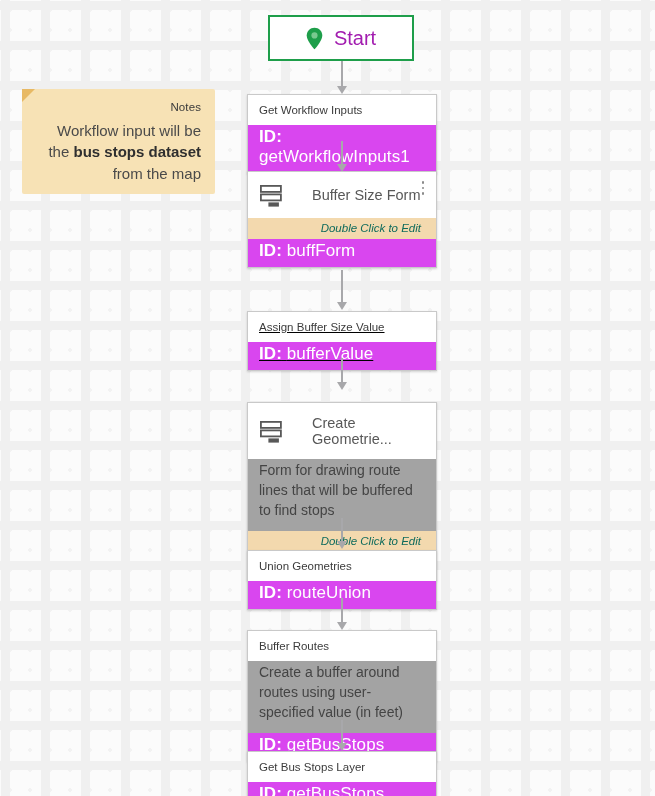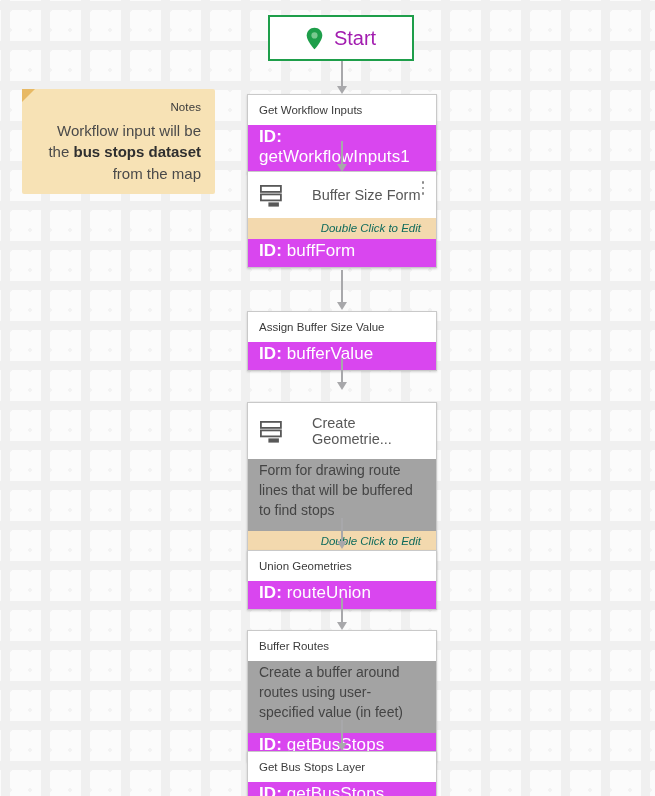--- a/index.html
+++ b/index.html
@@ -220,21 +220,21 @@
     <div class="edit-band">Double Click to Edit</div>
     <div class="node-id"><b>ID:</b>
       <span>buffForm</span></div>
   </div>
 
   <div class="conn" style="left:337px; top:270px; height:40px;">
     <span class="conn-line"></span>
     <span class="conn-head"></span>
   </div>
 
-  <div class="node" style="left:247px; top:311px;">
+  <div class="node" style="left:247px; top:311px;text-decoration:underline;">
     <div class="node-title">Assign Buffer Size Value</div>
     <div class="node-id"><b>ID:</b>
       <span>bufferValue</span></div>
   </div>
 
   <div class="conn" style="left:337px; top:358px; height:32px;">
     <span class="conn-line"></span>
     <span class="conn-head"></span>
   </div>
 

